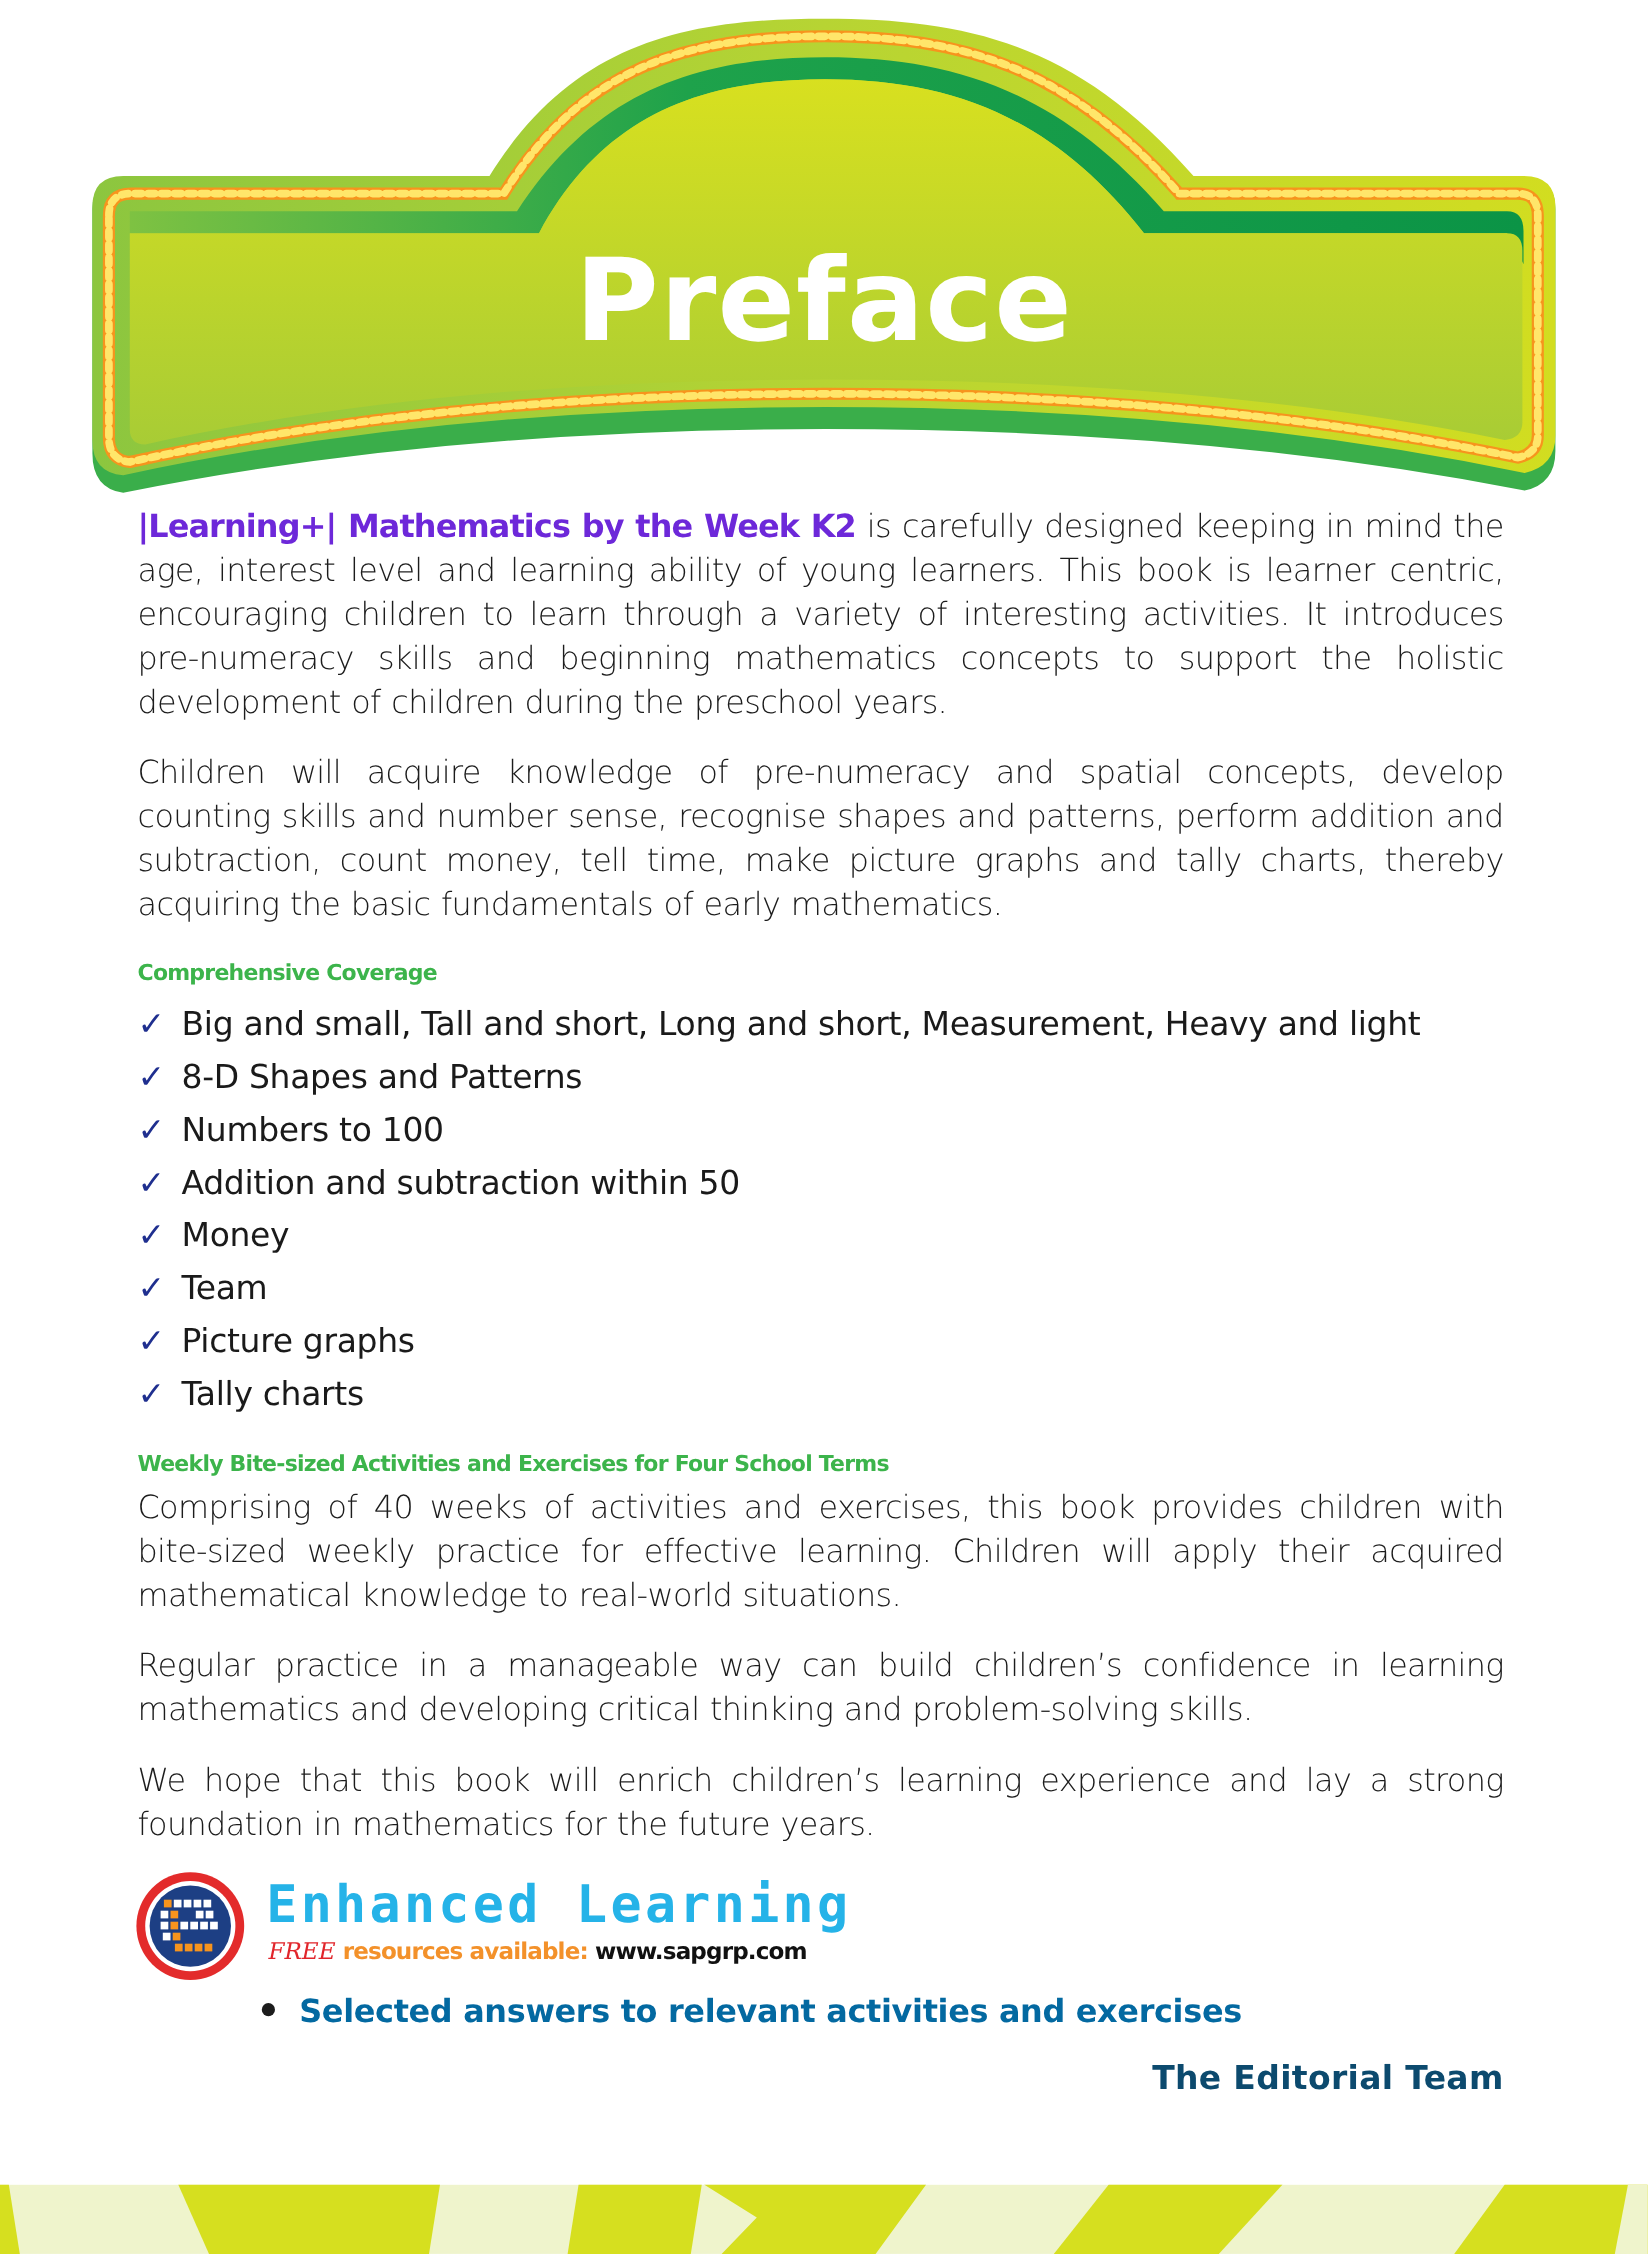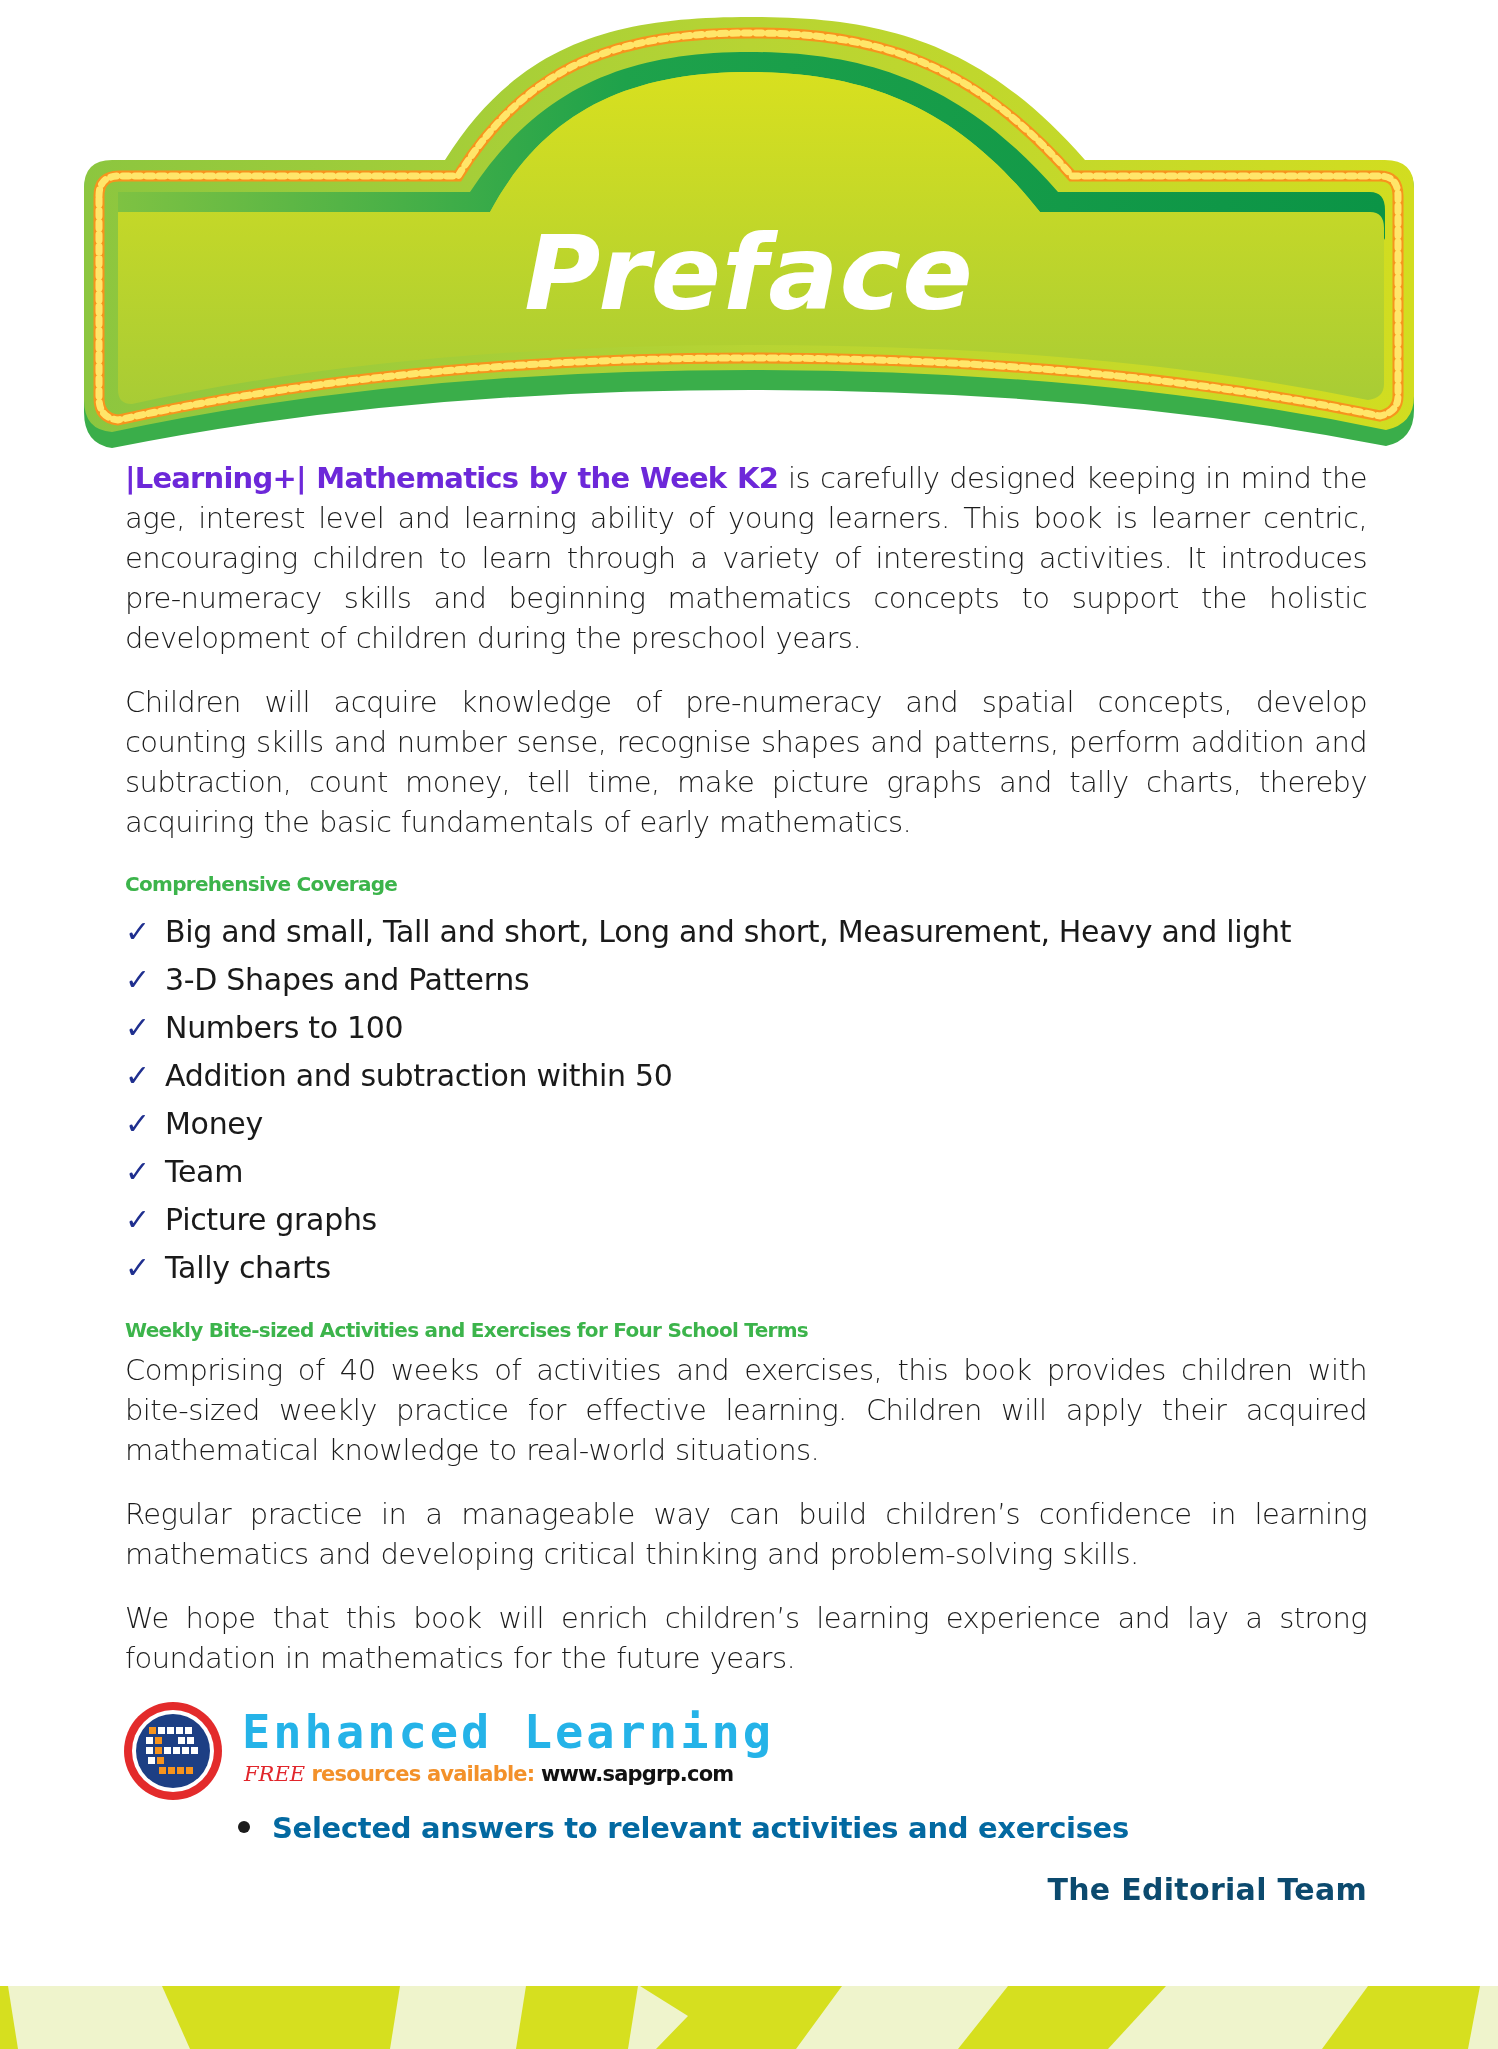--- a/index.html
+++ b/index.html
@@ -2,21 +2,21 @@
 <html><head>
 <meta charset="utf-8">
 <style>
   html, body { margin: 0; padding: 0; background: #ffffff; }
   body { width: 1498px; height: 2049px; position: relative; overflow: hidden;
          font-family: "DejaVu Sans", sans-serif; color: #1a1a1a; }
   #banner { position: absolute; left: 0; top: 0; width: 1498px; height: 460px; }
   #banner svg { position: absolute; left: 0; top: 0; }
   .banner-title { position: absolute; left: 0; width: 1498px; top: 208px; text-align: center;
                   font-family: "DejaVu Sans", sans-serif; font-weight: bold; font-size: 104px;
-                  color: #ffffff; letter-spacing: 1px; line-height: 130px; font-style: italic; }
+                  color: #ffffff; letter-spacing: 1px; line-height: 130px; }
 
   .content { position: absolute; left: 125px; width: 1242px; top: 458px; }
   .para { font-size: 29px; line-height: 40px; text-align: justify; margin: 0;
           font-family: "DejaVu Sans", sans-serif; font-weight: 300; color: #1c1c1c;
           letter-spacing: -0.6px; word-spacing: 1px; }
   .para .lead { color: #6d28d9; font-weight: bold; letter-spacing: -0.8px; }
   .p1 { margin-bottom: 24px; }
   .p2 { margin-bottom: 22px; }
   .section-head { color: #3cb44b; font-weight: bold; font-size: 20px; line-height: 40px;
                   margin: 0; letter-spacing: -0.7px; }
@@ -104,21 +104,21 @@
   <p class="para p2">Children will acquire knowledge of pre-numeracy and spatial concepts, develop counting skills and number sense, recognise shapes and patterns, perform addition and subtraction, count money, tell time, make picture graphs and tally charts, thereby acquiring the basic fundamentals of early mathematics.</p>
 
   <h3 class="section-head">Comprehensive Coverage</h3>
   <ul class="checklist">
     <li>
         <span class="check">✓</span>
         <span>Big and small, Tall and short, Long and short, Measurement, Heavy and light</span>
       </li>
     <li>
         <span class="check">✓</span>
-        <span>3-D Shapes and Patterns</span>
+        <span>8-D Shapes and Patterns</span>
       </li>
     <li>
         <span class="check">✓</span>
         <span>Numbers to 100</span>
       </li>
     <li>
         <span class="check">✓</span>
         <span>Addition and subtraction within 50</span>
       </li>
     <li>

